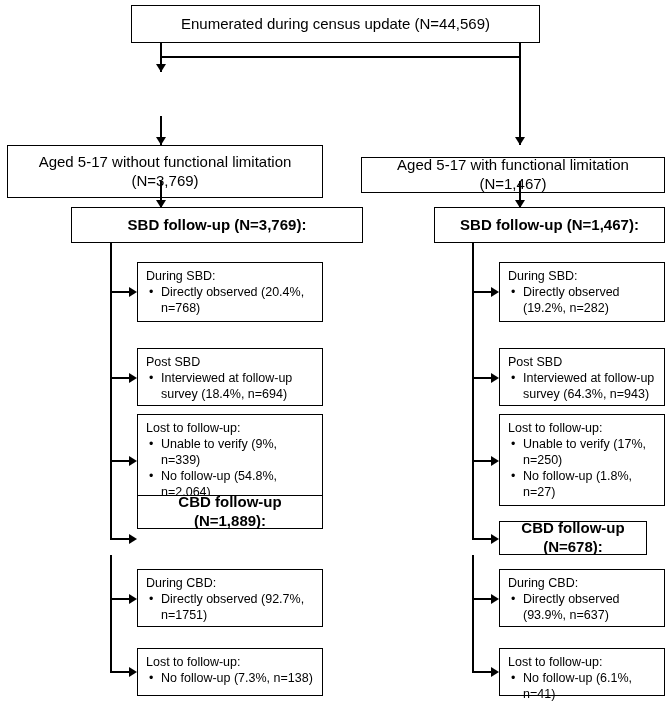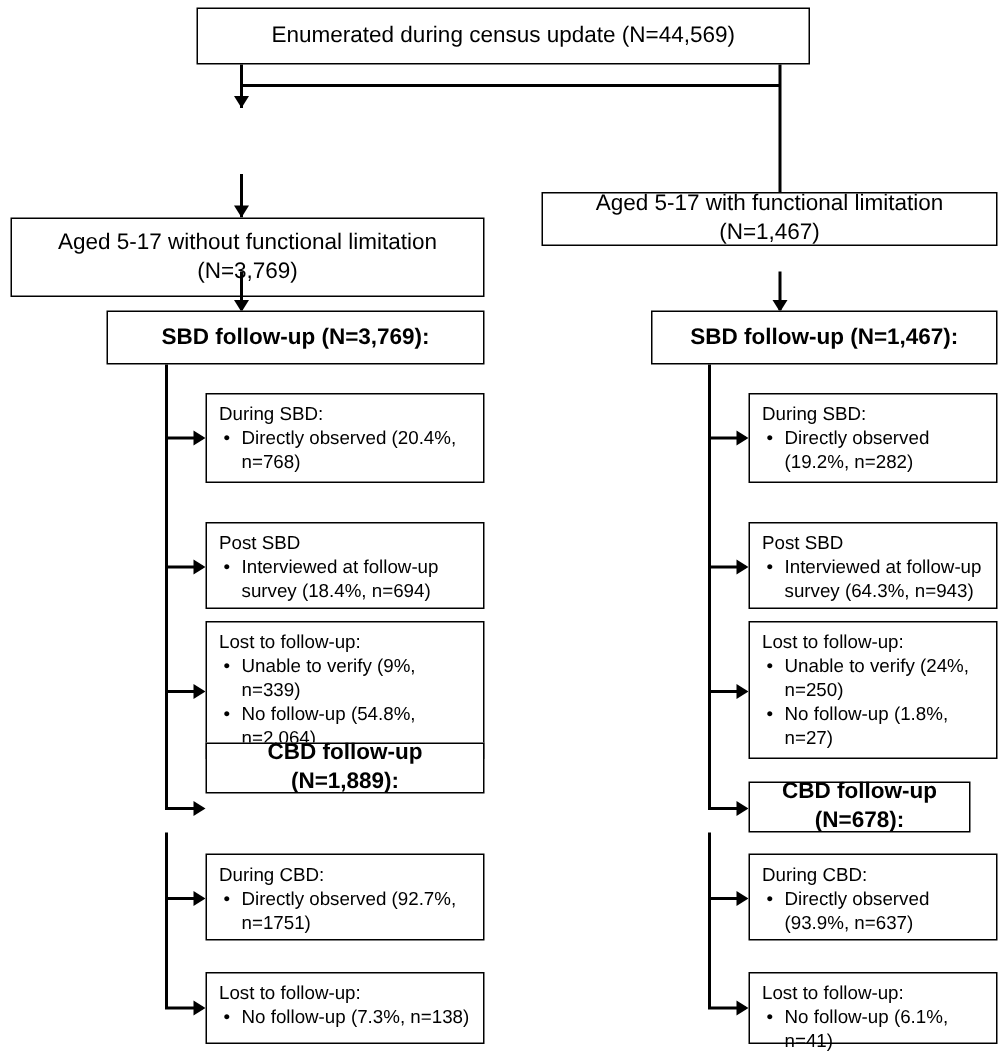--- a/index.html
+++ b/index.html
@@ -106,31 +106,31 @@
   <div class="arrow-down" style="left:156px; top:137px;"></div>
 
   <div class="hline" style="left:160px; top:56px; width:360px;"></div>
   <div class="vline" style="left:519px; top:43px; height:102px;"></div>
   <div class="arrow-down" style="left:515px; top:137px;"></div>
 
   <div class="node" style="left:7px; top:145px; width:316px; height:53px;">
     <span class="txt">Aged 5-17 without functional limitation (N=3,769)</span>
   </div>
 
-  <div class="node" style="left:361px; top:128px; width:304px; height:36px;">
+  <div class="node" style="left:361px; top:157px; width:304px; height:36px;">
     <span class="txt">Aged 5-17 with functional limitation (N=1,467)</span>
   </div>
 
   <div class="vline" style="left:160px; top:181px; height:26px;"></div>
   <div class="arrow-down" style="left:156px; top:200px;"></div>
 
   <div class="vline" style="left:519px; top:181px; height:26px;"></div>
   <div class="arrow-down" style="left:515px; top:200px;"></div>
 
-  <div class="node bold" style="left:71px; top:207px; width:252px; height:36px;justify-content:center;">
+  <div class="node bold" style="left:71px; top:207px; width:292px; height:36px;justify-content:center;">
     <span class="txt">SBD follow-up (N=3,769):</span>
   </div>
 
   <div class="node bold" style="left:434px; top:207px; width:231px; height:36px;">
     <span class="txt">SBD follow-up (N=1,467):</span>
   </div>
 
   <div class="vline" style="left:110px; top:243px; height:295px;"></div>
 
   <div class="hline" style="left:110px; top:291px; width:25px;"></div>
@@ -206,21 +206,21 @@
     <ul>
       <li>Interviewed at follow-up survey (64.3%, n=943)</li>
     </ul>
   </div>
 
   <div class="hline" style="left:472px; top:460px; width:25px;"></div>
   <div class="arrow-right" style="left:491px; top:456px;"></div>
   <div class="bullets" style="left:499px; top:414px; width:166px; height:92px;">
     <span class="head">Lost to follow-up:</span>
     <ul>
-      <li>Unable to verify (24%, n=250)</li>
+      <li>Unable to verify (17%, n=250)</li>
       <li>No follow-up (1.8%, n=27)</li>
     </ul>
   </div>
 
   <div class="hline" style="left:472px; top:538px; width:25px;"></div>
   <div class="arrow-right" style="left:491px; top:534px;"></div>
 
   <div class="node bold" style="left:499px; top:521px; width:148px; height:34px;">
     <span class="txt">CBD follow-up (N=678):</span>
   </div>

